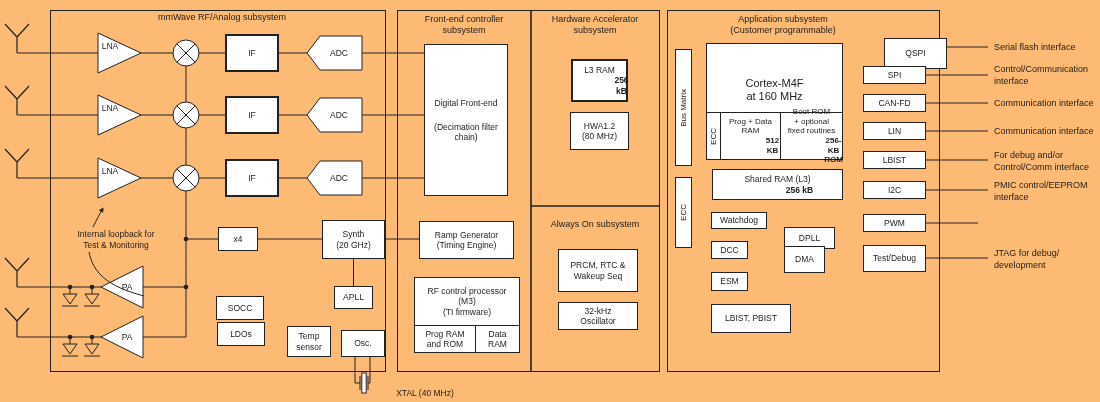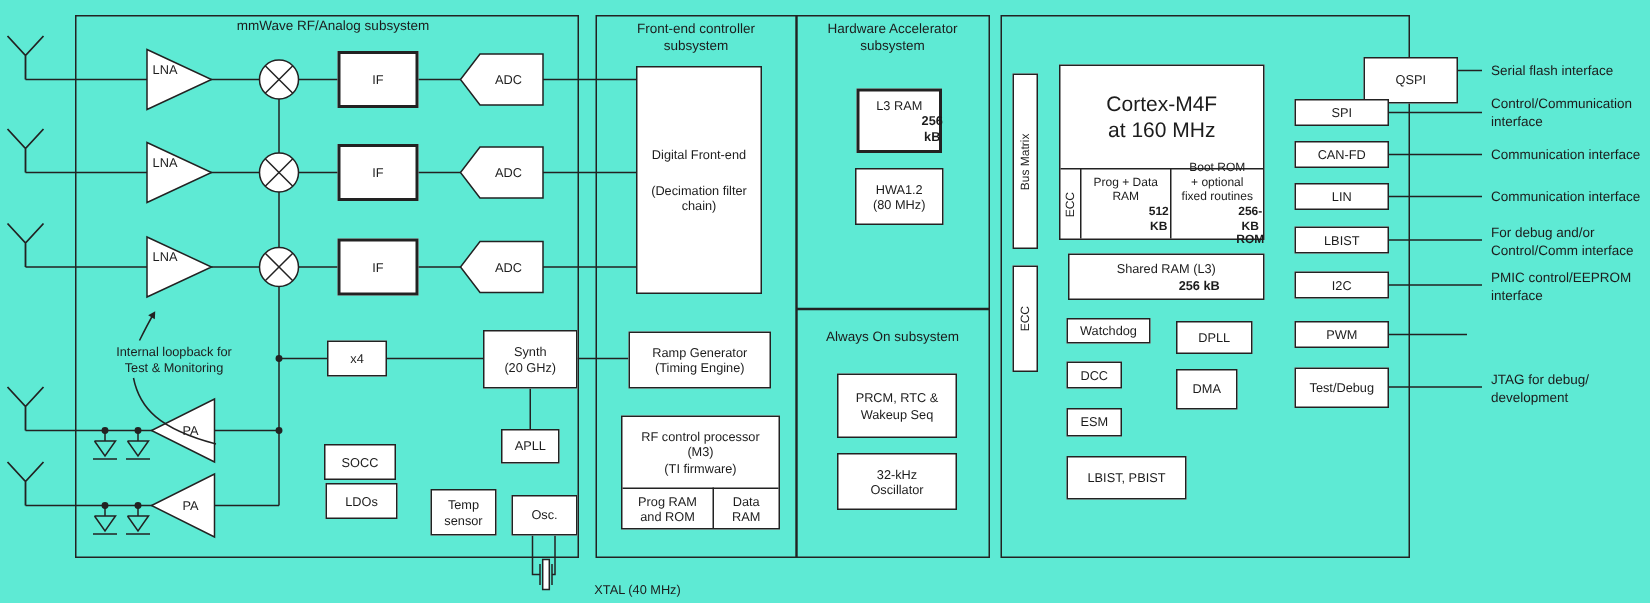--- a/index.html
+++ b/index.html
@@ -1,16 +1,16 @@
 <!DOCTYPE html>
 <html><head>
 <meta charset="utf-8">
 <style>
   html,body{margin:0;padding:0;background:#fff;}
-  .stage{position:relative;width:1100px;height:402px;background:#5eead4;
+  .stage{position:relative;width:1100px;height:402px;background:#fdba74;
          font-family:"Liberation Sans",sans-serif;color:#1c1c1c;overflow:hidden;}
   .stage *{box-sizing:border-box;}
   svg.underlay{position:absolute;left:0;top:0;}
   .sec{position:absolute;border:1.6px solid #222;background:transparent;}
   .bx{position:absolute;border:1.2px solid #222;background:#fff;
       display:flex;flex-direction:column;align-items:center;justify-content:center;
       text-align:center;font-size:8.5px;line-height:1.18;white-space:pre-line;}
   .bx.thick{border-width:2px;}
   .bx b{font-weight:bold;margin-left:44px;}
   .cell{position:absolute;display:flex;flex-direction:column;align-items:center;
@@ -132,20 +132,22 @@
 
   <div class="sec" style="left:50px;top:10px;width:336px;height:362px"></div>
   <div class="sec" style="left:397px;top:10px;width:263px;height:362px"></div>
   <div class="sec" style="left:667px;top:10px;width:273px;height:362px"></div>
 
   <div class="ttl" style="left:97px;top:12px;width:250px">mmWave RF/Analog subsystem</div>
   <div class="ttl" style="left:404px;top:14px;width:120px">Front-end controller
 subsystem</div>
   <div class="ttl" style="left:535px;top:14px;width:120px">Hardware Accelerator
 subsystem</div>
+  <div class="ttl" style="left:673px;top:14px;width:220px">Application subsystem
+(Customer programmable)</div>
   <div class="ttl" style="left:535px;top:219px;width:120px">Always On subsystem</div>
 
   <div class="lbl" style="left:93px;top:41px;width:34px">LNA</div>
   <div class="lbl" style="left:93px;top:103px;width:34px">LNA</div>
   <div class="lbl" style="left:93px;top:166px;width:34px">LNA</div>
 
   <div class="bx thick" style="left:225px;top:34px;width:54px;height:38px">IF</div>
   <div class="bx thick" style="left:225px;top:96px;width:54px;height:38px">IF</div>
   <div class="bx thick" style="left:225px;top:159px;width:54px;height:38px">IF</div>
 
@@ -191,32 +193,32 @@
 
   <div class="bx thick" style="left:571px;top:59px;width:57px;height:43px">
     <span>L3 RAM</span>
     <b>256 kB</b>
   </div>
   <div class="bx" style="left:570px;top:112px;width:59px;height:38px">HWA1.2
 (80 MHz)</div>
 
   <div class="bx" style="left:558px;top:249px;width:80px;height:43px">PRCM, RTC &amp;
 Wakeup Seq</div>
-  <div class="bx" style="left:558px;top:302px;width:80px;height:38px">32-kHz
+  <div class="bx" style="left:558px;top:302px;width:80px;height:28px">32-kHz
 Oscillator</div>
 
   <div class="bx" style="left:675px;top:49px;width:17px;height:117px;font-size:8px">
     <span class="vtxt">Bus Matrix</span>
   </div>
   <div class="bx" style="left:675px;top:177px;width:17px;height:71px;font-size:8px">
     <span class="vtxt">ECC</span>
   </div>
 
   <div class="bx" style="left:706px;top:43px;width:137px;height:117px;padding:0">
-    <div class="cell" style="left:0;top:0;right:0;height:68px;font-size:14px">Cortex-M4F
+    <div class="cell" style="left:0;top:12px;right:0;height:68px;font-size:11px">Cortex-M4F
 at 160 MHz</div>
     <div class="cell" style="left:0;top:68px;width:13px;bottom:0;border-top:1.2px solid #222;font-size:8px">
       <span class="vtxt">ECC</span>
     </div>
     <div class="cell sm" style="left:13px;top:68px;width:60px;bottom:0;border-top:1.2px solid #222;border-left:1.2px solid #222">
       <span>Prog + Data
 RAM</span>
       <b>512 KB</b>
     </div>
     <div class="cell sm" style="left:73px;top:68px;right:0;bottom:0;border-top:1.2px solid #222;border-left:1.2px solid #222">
@@ -226,27 +228,27 @@
       <b>256-KB ROM</b>
     </div>
   </div>
 
   <div class="bx" style="left:712px;top:169px;width:131px;height:31px">
     <span>Shared RAM (L3)</span>
     <b>256 kB</b>
   </div>
 
   <div class="bx" style="left:711px;top:212px;width:56px;height:17px">Watchdog</div>
-  <div class="bx" style="left:784px;top:214px;width:51px;height:22px">DPLL</div>
+  <div class="bx" style="left:784px;top:227px;width:51px;height:22px">DPLL</div>
   <div class="bx" style="left:711px;top:241px;width:37px;height:18px">DCC</div>
   <div class="bx" style="left:784px;top:246px;width:41px;height:27px">DMA</div>
   <div class="bx" style="left:711px;top:272px;width:37px;height:19px">ESM</div>
   <div class="bx" style="left:711px;top:304px;width:80px;height:29px">LBIST, PBIST</div>
 
-  <div class="bx" style="left:909px;top:38px;width:63px;height:31px">QSPI</div>
+  <div class="bx" style="left:884px;top:38px;width:63px;height:31px">QSPI</div>
   <div class="bx" style="left:863px;top:66px;width:63px;height:18px">SPI</div>
   <div class="bx" style="left:863px;top:94px;width:63px;height:18px">CAN-FD</div>
   <div class="bx" style="left:863px;top:122px;width:63px;height:18px">LIN</div>
   <div class="bx" style="left:863px;top:151px;width:63px;height:18px">LBIST</div>
   <div class="bx" style="left:863px;top:181px;width:63px;height:18px">I2C</div>
   <div class="bx" style="left:863px;top:214px;width:63px;height:18px">PWM</div>
   <div class="bx" style="left:863px;top:245px;width:63px;height:27px">Test/Debug</div>
 
   <div class="iolbl" style="left:994px;top:42px;width:110px">Serial flash interface</div>
   <div class="iolbl" style="left:994px;top:64px;width:110px">Control/Communication

